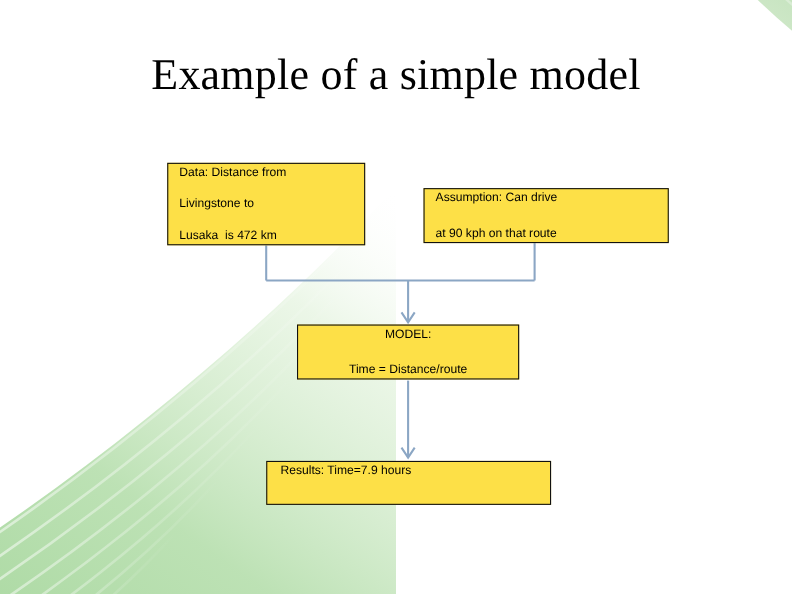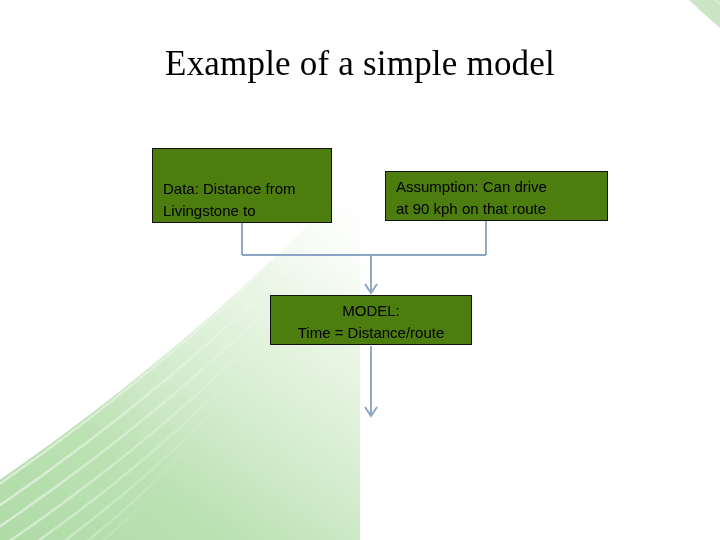--- a/index.html
+++ b/index.html
@@ -36,39 +36,39 @@
   }
 
   
   #page-title {
     position: absolute;
     left: 0;
     top: 44px;
     width: 720px;
     text-align: center;
     font-family: "Liberation Serif", serif;
-    font-size: 35px;
+    font-size: 40px;
     font-weight: normal;
     color: #000000;
     letter-spacing: 0.2px;
   }
 
   
   .node {
     position: absolute;
     box-sizing: border-box;
-    background: #4d7c0f;
+    background: #fde047;
     border: 1.6px solid #111111;
     color: #000000;
     font-family: "Liberation Sans", sans-serif;
-    font-size: 15px;
+    font-size: 11px;
     line-height: 1.48;
     display: flex;
     flex-direction: column;
-    justify-content: flex-end;
+    justify-content: space-between;
   }
   .node .line {
     white-space: pre;
   }
 
   #node-data {
     left: 152px;
     top: 148px;
     width: 180px;
     height: 75px;
@@ -188,26 +188,30 @@
     <g stroke="#8ba6c4" stroke-width="1.9" fill="none" stroke-linecap="butt">
 
       <path d="M 365,284 L 371,293 L 377,284"></path>
       <path d="M 365,407 L 371,416 L 377,407"></path>
     </g>
   </svg>
 
   <div id="node-data" class="node">
     <span class="line">Data: Distance from</span>
     <span class="line">Livingstone to</span>
+    <span class="line">Lusaka  is 472 km</span>
   </div>
 
   <div id="node-assumption" class="node">
     <span class="line">Assumption: Can drive</span>
     <span class="line">at 90 kph on that route</span>
   </div>
 
   <div id="node-model" class="node">
     <span class="line">MODEL:</span>
     <span class="line">Time = Distance/route</span>
   </div>
 
+  <div id="node-results" class="node">
+    <span class="line">Results: Time=7.9 hours</span>
+  </div>
 
 </div>
 
 </body></html>

